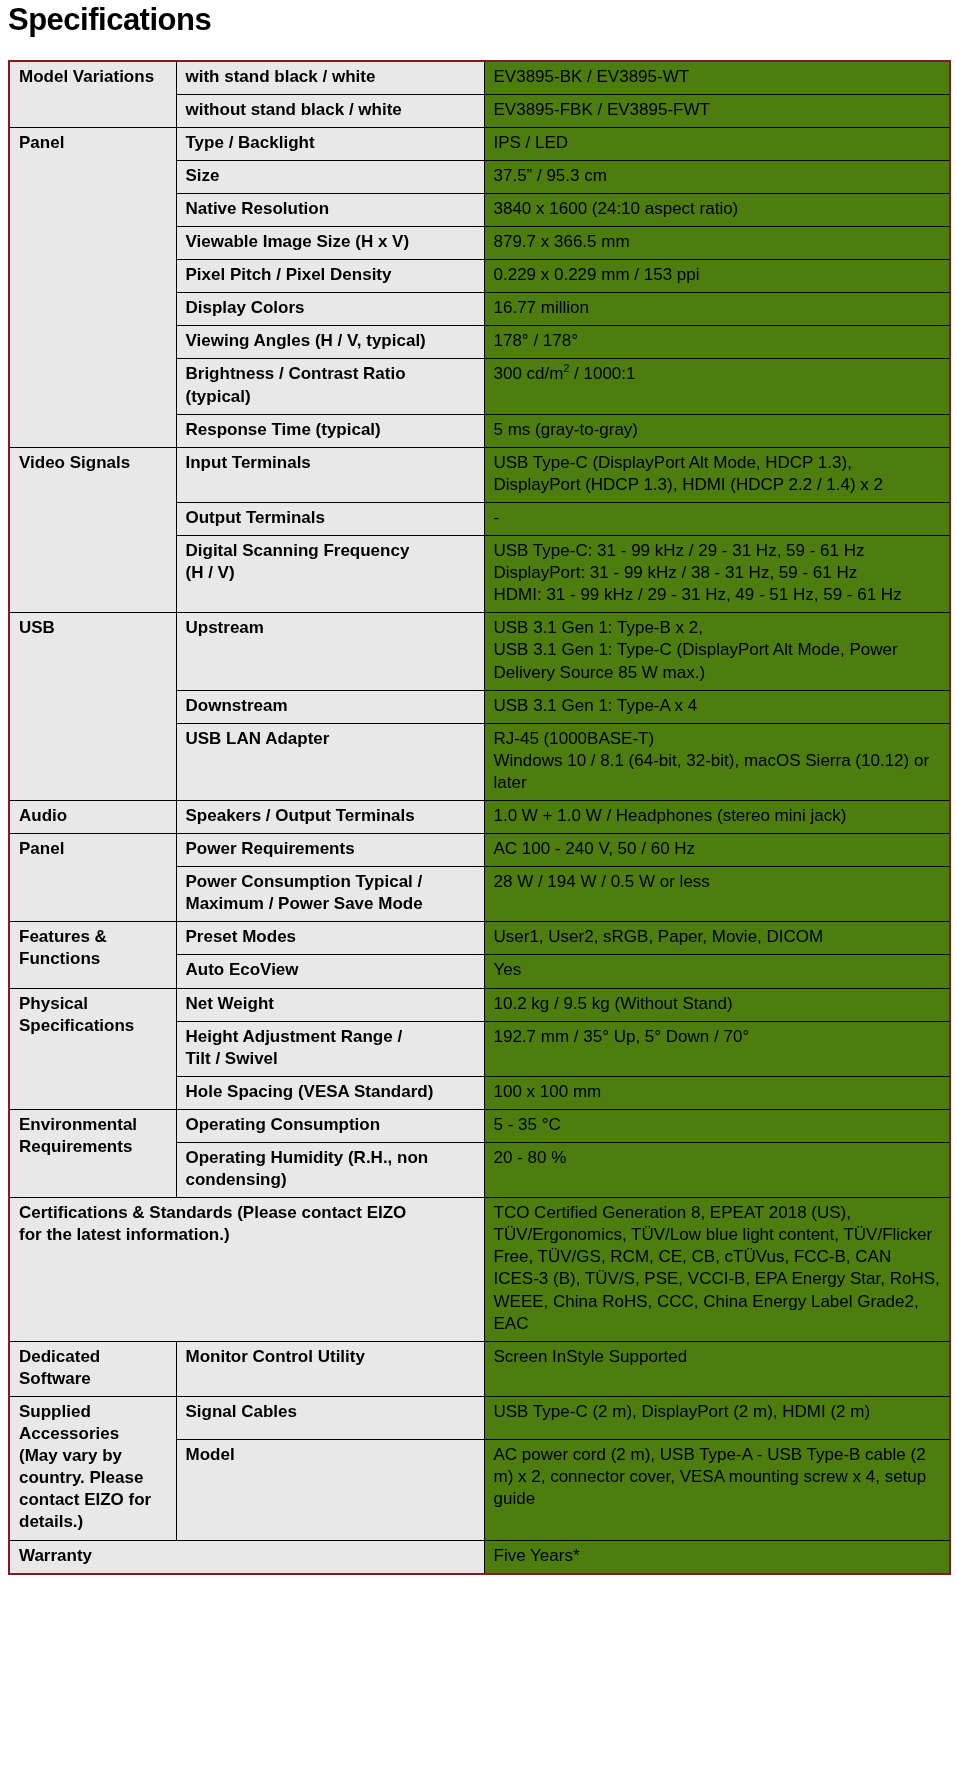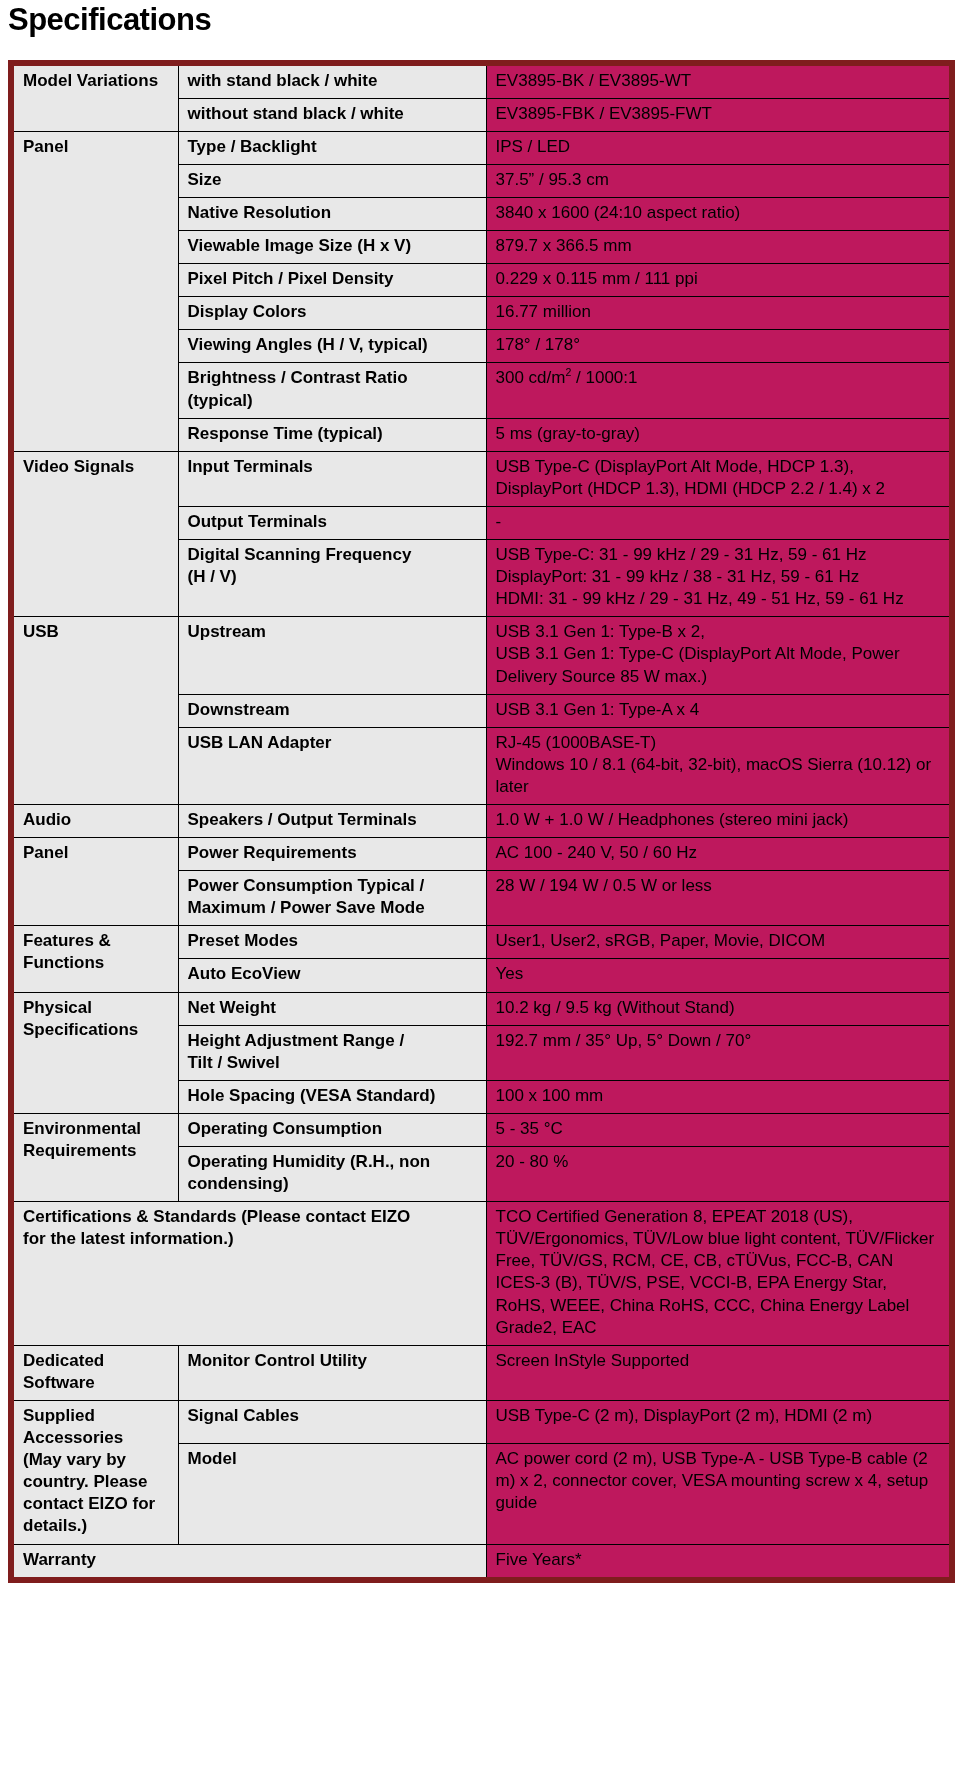--- a/index.html
+++ b/index.html
@@ -18,39 +18,39 @@
     font-size: 31px;
     font-weight: bold;
     letter-spacing: -0.5px;
     margin: 0 0 22px 0;
     line-height: 1.15;
   }
   table.spec-table {
     border-collapse: collapse;
     table-layout: fixed;
     width: 941px;
-    border: 6px solid #7f1d1d;
+    border: 2px solid #7f1d1d;
   }
   table.spec-table th,
   table.spec-table td {
     border: 1px solid #000000;
     vertical-align: top;
     font-size: 17px;
     line-height: 1.3;
     padding: 4px 8px 6px 9px;
     overflow: hidden;
   }
   th.cat, th.param {
     background: #e8e8e8;
     text-align: left;
     font-weight: bold;
     white-space: pre-line;
   }
   td.val {
-    background: #be185d;
+    background: #4d7c0f;
     font-weight: normal;
     padding-left: 12px;
   }
   td.val .vline { margin: 0; }
   sup { font-size: 0.62em; line-height: 0; }
 </style>
 </head>
 <body>
 
 <div class="page">
@@ -97,21 +97,21 @@
         </tr>
         <tr>
           <th class="param">Viewable Image Size (H x V)</th>
           <td class="val">
             <div class="vline">879.7 x 366.5 mm</div>
           </td>
         </tr>
         <tr>
           <th class="param">Pixel Pitch / Pixel Density</th>
           <td class="val">
-            <div class="vline">0.229 x 0.115 mm / 111 ppi</div>
+            <div class="vline">0.229 x 0.229 mm / 153 ppi</div>
           </td>
         </tr>
         <tr>
           <th class="param">Display Colors</th>
           <td class="val">
             <div class="vline">16.77 million</div>
           </td>
         </tr>
         <tr>
           <th class="param">Viewing Angles (H / V, typical)</th>

